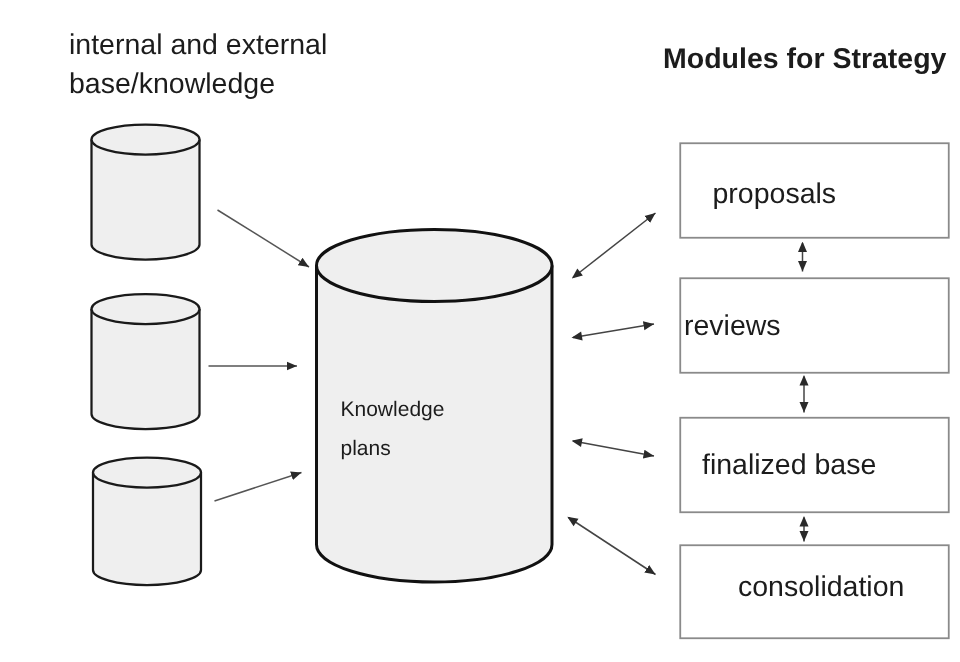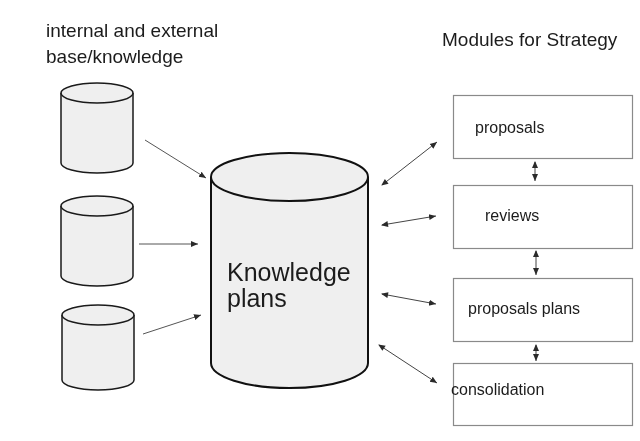--- a/index.html
+++ b/index.html
@@ -27,29 +27,29 @@
       font-family: "Liberation Sans", sans-serif;
       color: #1c1c1c;
       white-space: nowrap;
       line-height: 1;
     }
     .heading {
       font-size: 19px;
       line-height: 26px;
     }
     #heading-left { left: 22px; top: 18px; }
-    #heading-right { left: 418px; top: 27px; }
+    #heading-right { left: 418px; top: 27px; font-weight: bold; }
     #kb-label {
       left: 203px;
       top: 259px;
-      font-size: 25px;
+      font-size: 14px;
       line-height: 26px;
     }
     .box-label {
-      font-size: 16px;
+      font-size: 19px;
     }
   </style>
 </head>
 <body>
 
 <div id="canvas">
 
   <div class="lbl heading" id="heading-left">
     <div>internal and external</div>
     <div>base/knowledge</div>
@@ -105,17 +105,17 @@
     <line x1="512" y1="251" x2="512" y2="275" stroke="#444444" stroke-width="1" marker-start="url(#ah-start)" marker-end="url(#ah)"></line>
     <line x1="512" y1="345" x2="512" y2="361" stroke="#444444" stroke-width="1" marker-start="url(#ah-start)" marker-end="url(#ah)"></line>
   </svg>
 
   <div class="lbl" id="kb-label">
     <div>Knowledge</div>
     <div>plans</div>
   </div>
 
   <div class="lbl box-label" style="left:451px; top:120px;">proposals</div>
-  <div class="lbl box-label" style="left:461px; top:208px;text-align:center;">reviews</div>
-  <div class="lbl box-label" style="left:444px; top:301px;">proposals plans</div>
-  <div class="lbl box-label" style="left:427px; top:382px;">consolidation</div>
+  <div class="lbl box-label" style="left:432px; top:208px;text-align:center;">reviews</div>
+  <div class="lbl box-label" style="left:444px; top:301px;">finalized base</div>
+  <div class="lbl box-label" style="left:468px; top:382px;">consolidation</div>
 
 </div>
 
 </body></html>

